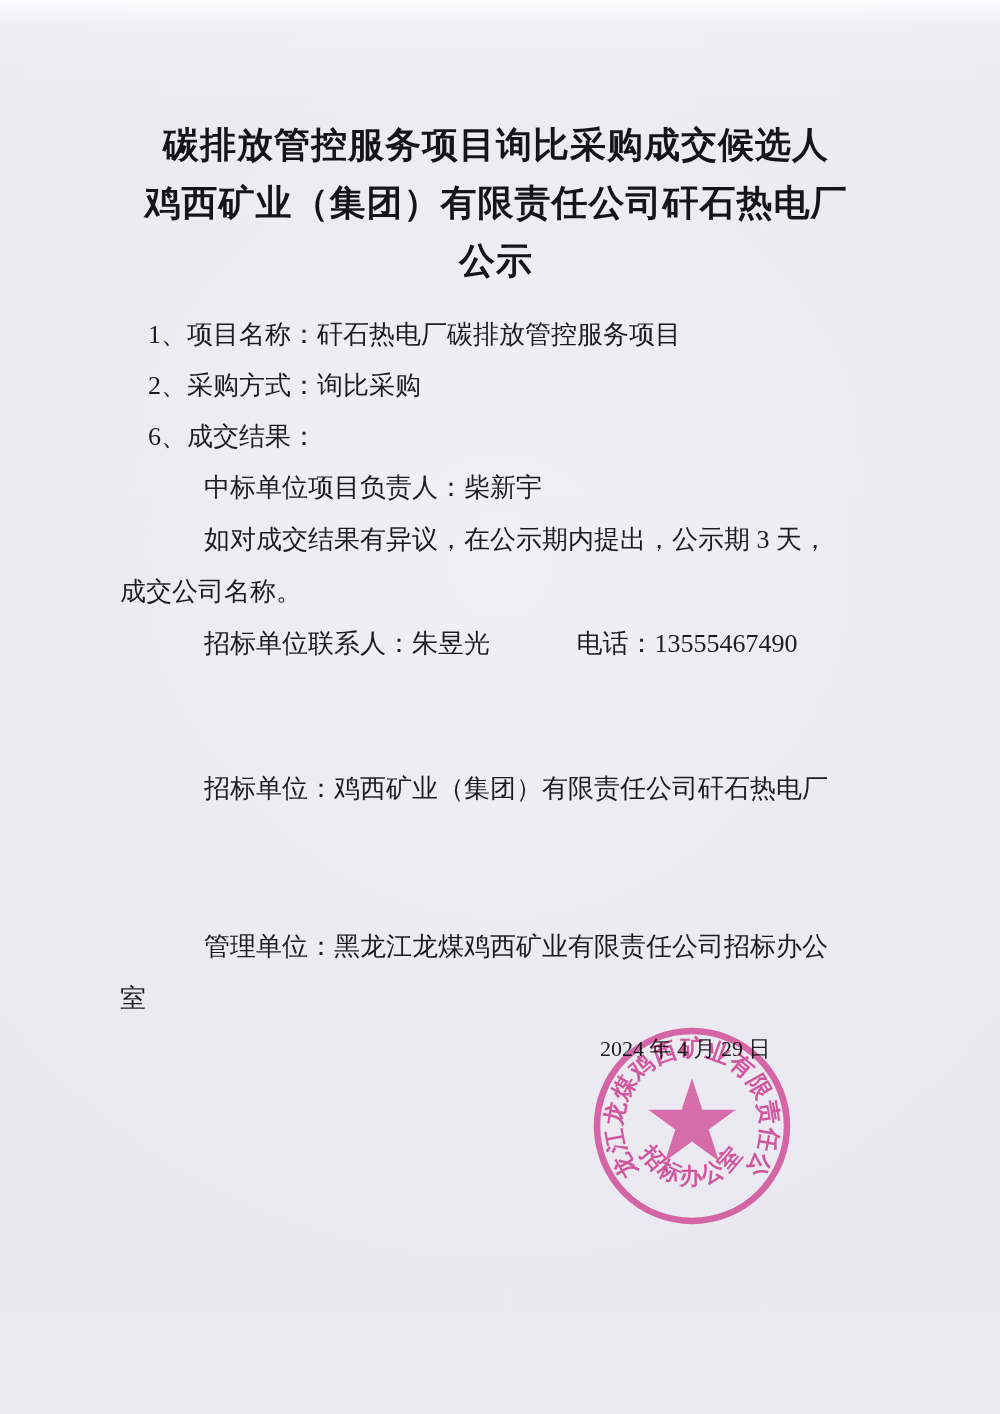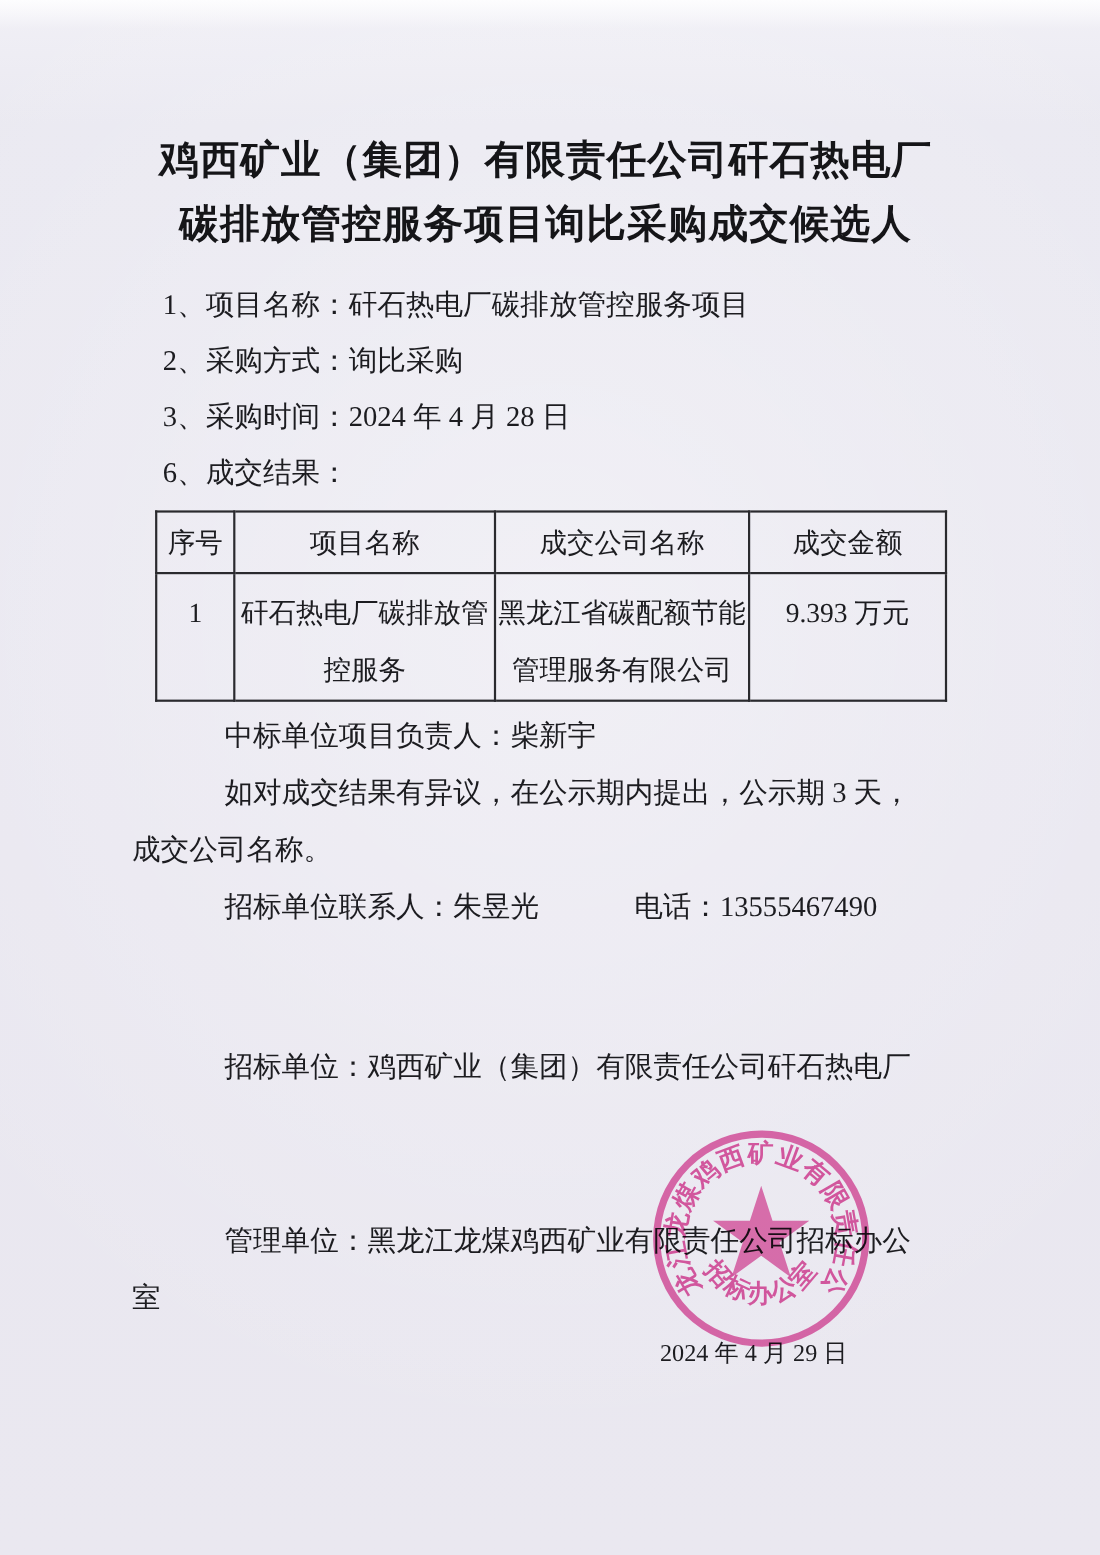--- a/index.html
+++ b/index.html
@@ -94,53 +94,31 @@
     fill: #e0489a;
   }
 </style>
 </head>
 <body>
 
 <div class="page">
   <div class="content">
 
     <div class="title">
+      <div>碳排放管控服务项目询比采购成交候选人</div>
       <div>鸡西矿业（集团）有限责任公司矸石热电厂</div>
-      <div>碳排放管控服务项目询比采购成交候选人</div>
+      <div>公示</div>
     </div>
 
     <div class="list">
       <div class="list-item">1、项目名称：矸石热电厂碳排放管控服务项目</div>
       <div class="list-item">2、采购方式：询比采购</div>
-      <div class="list-item">3、采购时间：2024 年 4 月 28 日</div>
       <div class="list-item">6、成交结果：</div>
     </div>
 
-    <table class="result-table">
-      <colgroup>
-        <col class="col-no">
-          <col class="col-project">
-          <col class="col-company">
-          <col class="col-amount">
-      </colgroup>
-      <tbody>
-          <tr>
-        <th>序号</th>
-        <th>项目名称</th>
-        <th>成交公司名称</th>
-        <th>成交金额</th>
-      </tr>
-      <tr>
-        <td>1</td>
-        <td>矸石热电厂碳排放管控服务</td>
-        <td>黑龙江省碳配额节能管理服务有限公司</td>
-        <td>9.393 万元</td>
-      </tr>
-    </tbody>
-      </table>
 
     <div class="para indent first">中标单位项目负责人：柴新宇</div>
     <div class="para indent">如对成交结果有异议，在公示期内提出，公示期 3 天，</div>
     <div class="para">成交公司名称。</div>
 
     <div class="para indent">
       <span>招标单位联系人：朱昱光</span>
       <span class="phone">电话：13555467490</span>
     </div>
 

